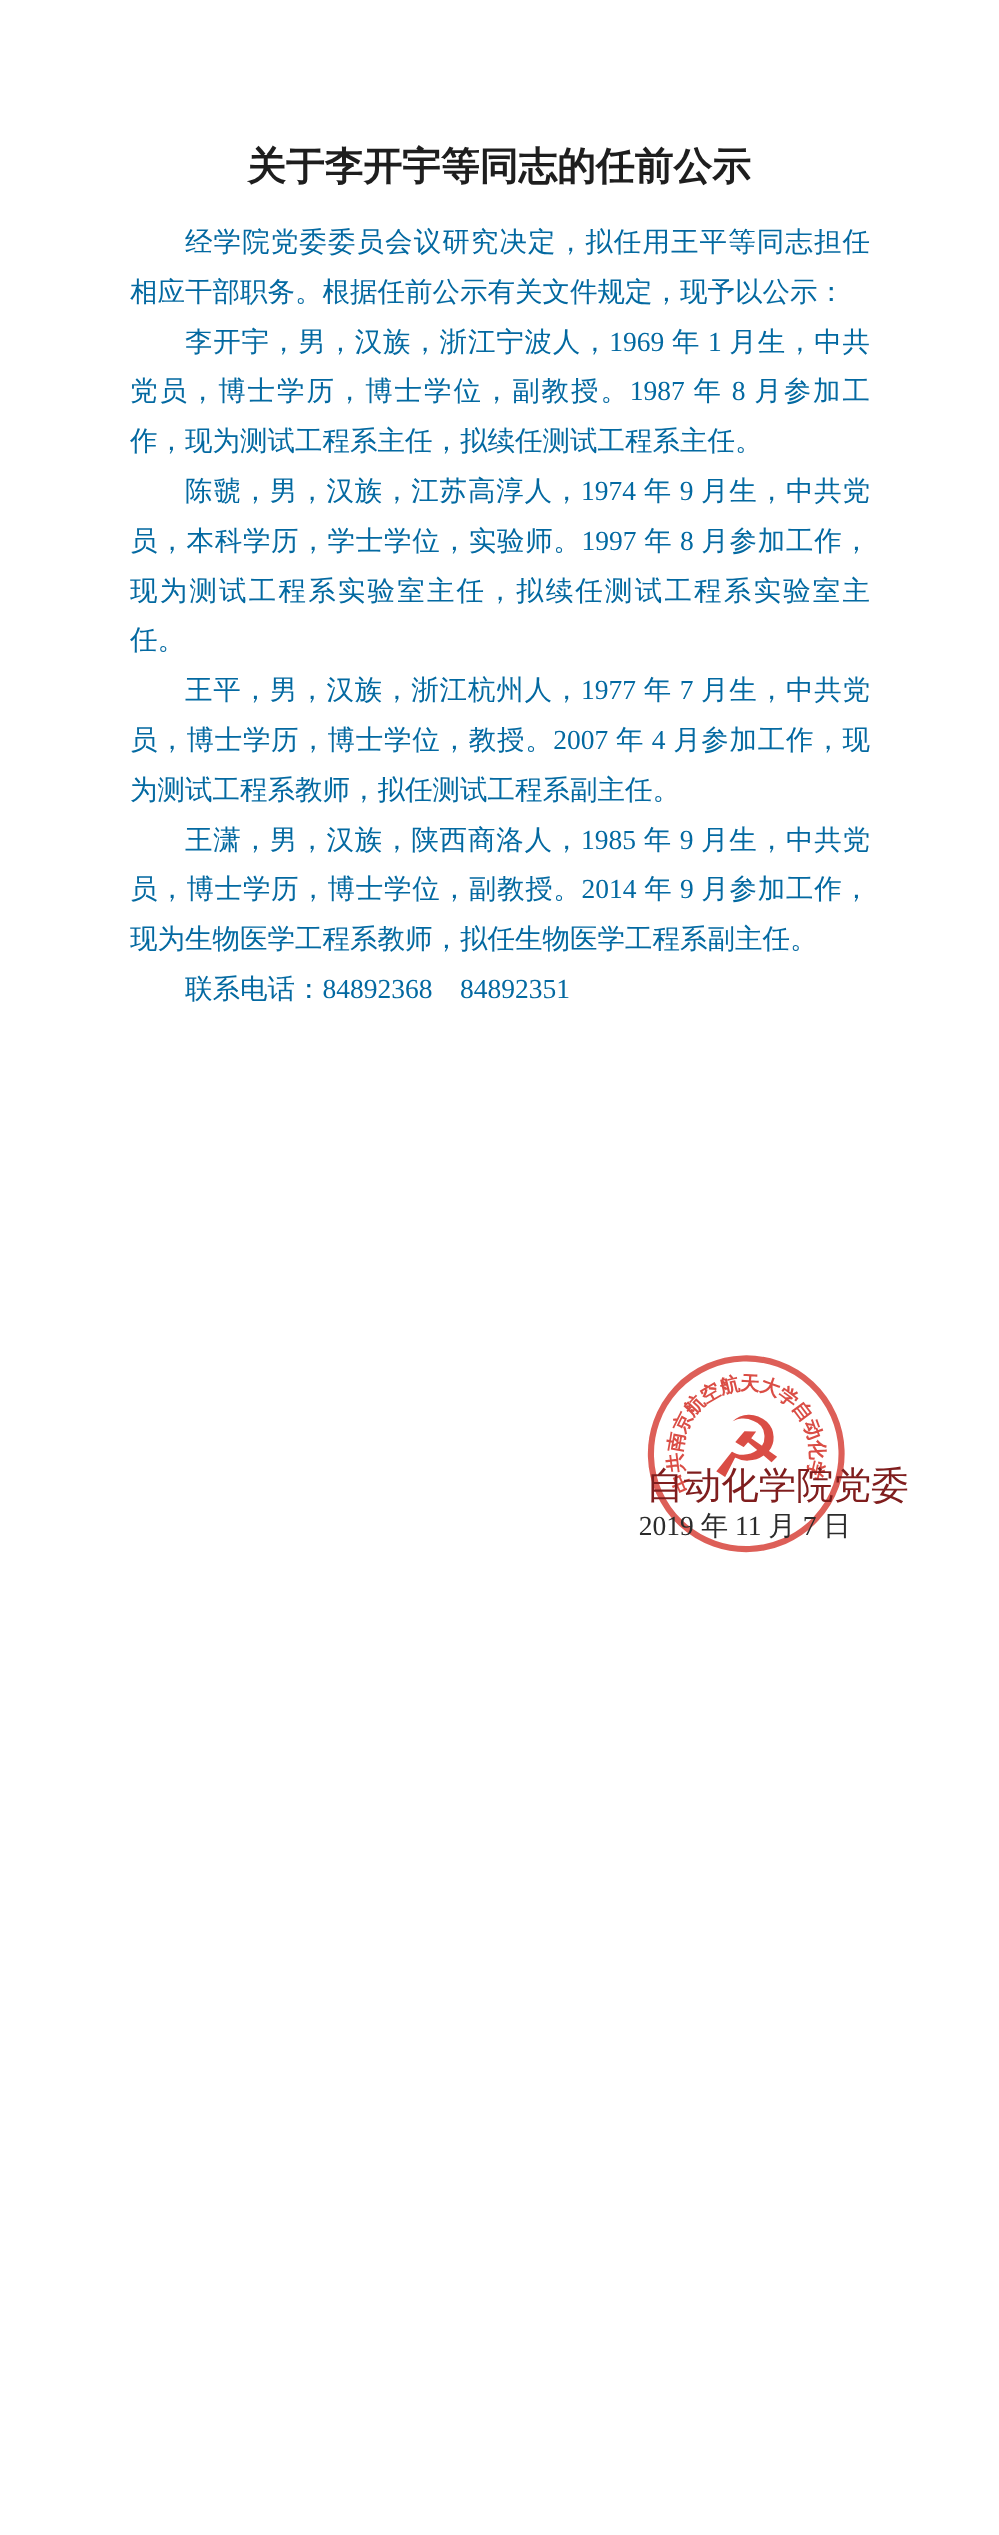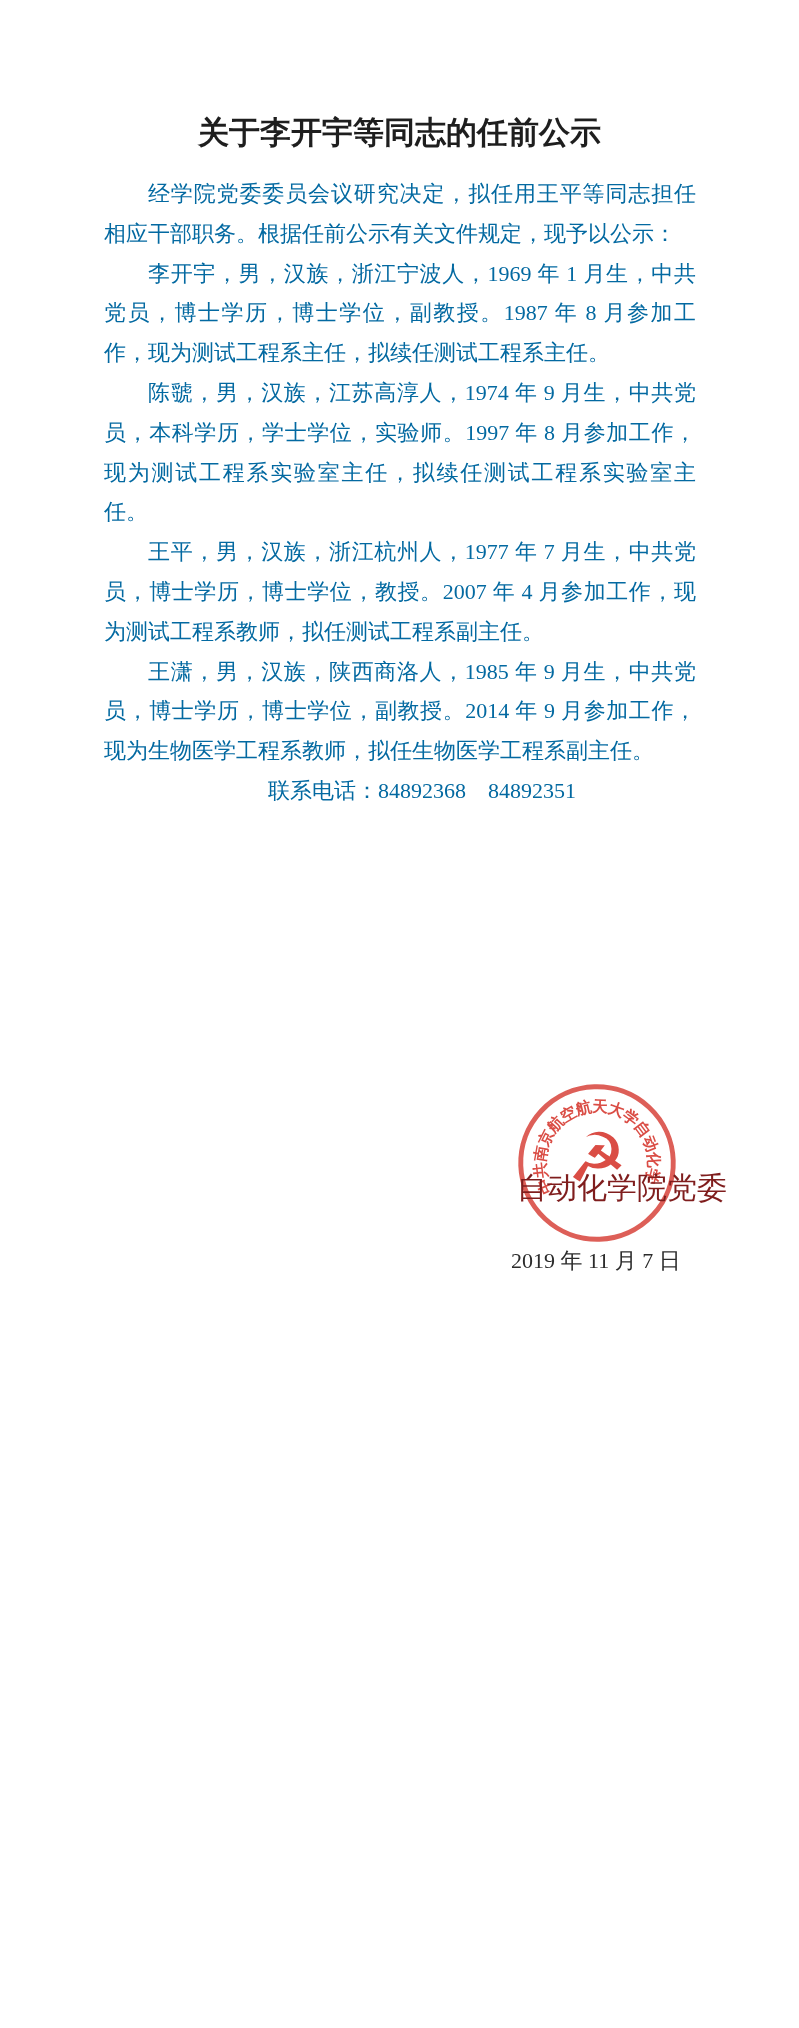--- a/index.html
+++ b/index.html
@@ -38,41 +38,40 @@
     color: #0369a1;
   }
   .doc-body p {
     margin: 0;
     padding: 0;
     text-indent: 2em;
   }
   .contact-line {
     margin-top: 31px;
     text-indent: 2em;
-    text-align: center;
+    text-align: left;
     font-size: 22px;
   }
   .signature {
     position: absolute;
     top: 1168px;
     left: 517px;
     font-size: 30px;
     color: #7f1d1d;
     z-index: 3;
     white-space: nowrap;
   }
   .sign-date {
     position: absolute;
     top: 1206px;
     left: 511px;
     font-size: 22px;
     color: #2b2b2b;
     z-index: 3;
     white-space: nowrap;
-    margin-top: 40px;
   }
   .seal {
     position: absolute;
     top: 1081px;
     left: 515px;
     width: 164px;
     height: 164px;
     z-index: 2;
     opacity: 0.88;
     mix-blend-mode: multiply;

